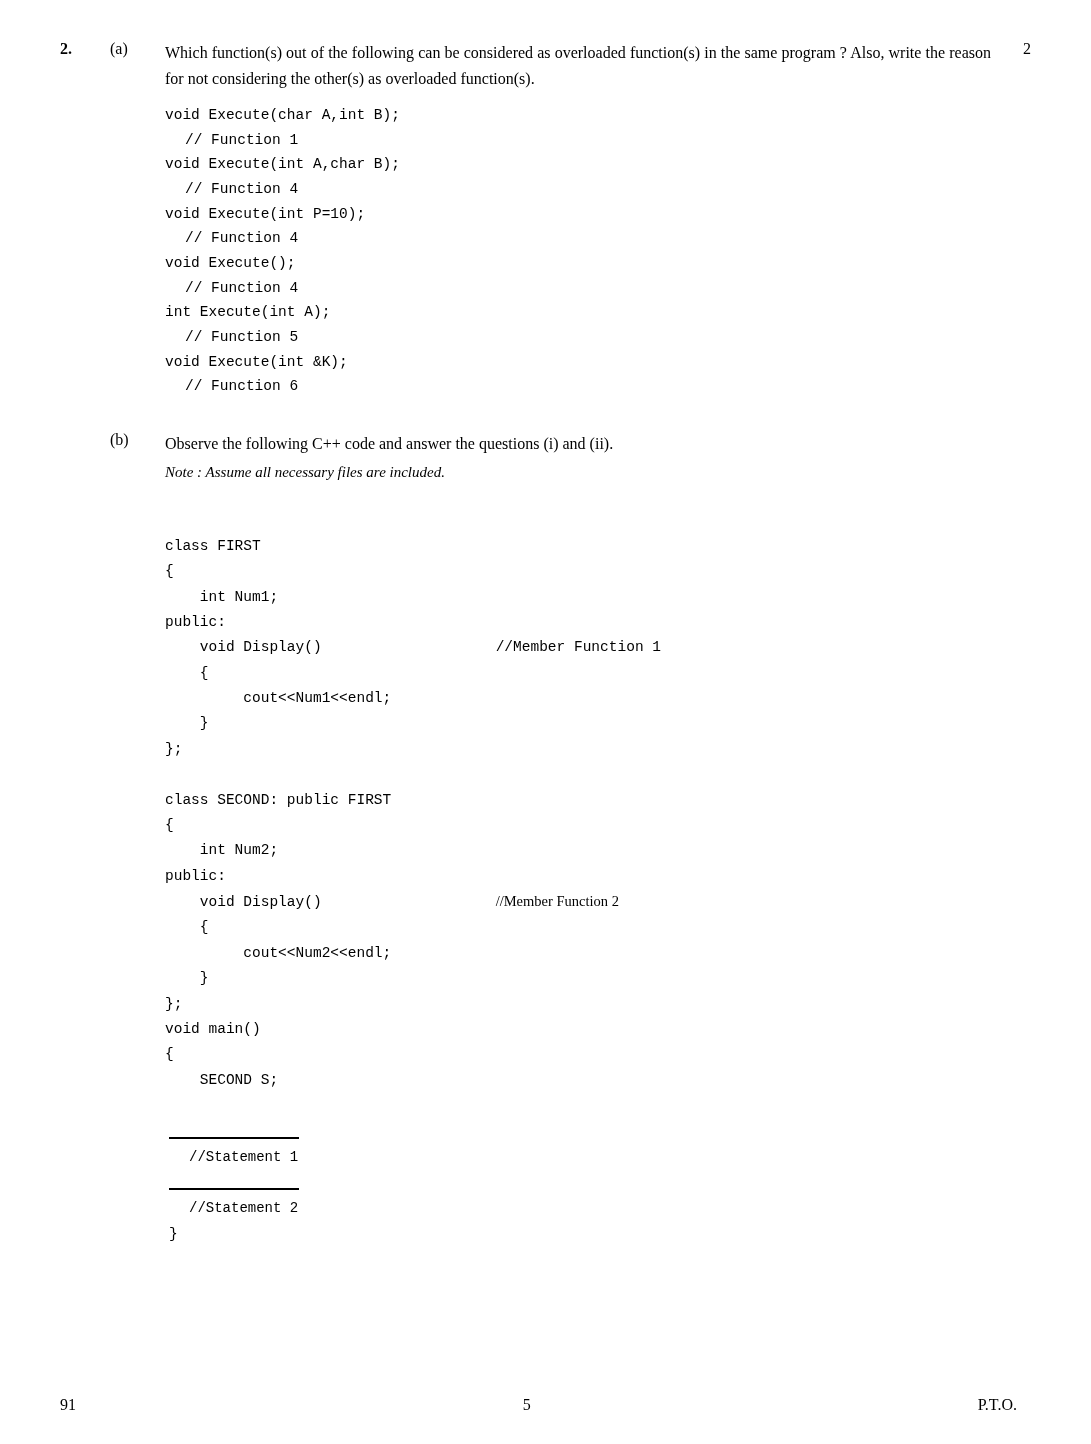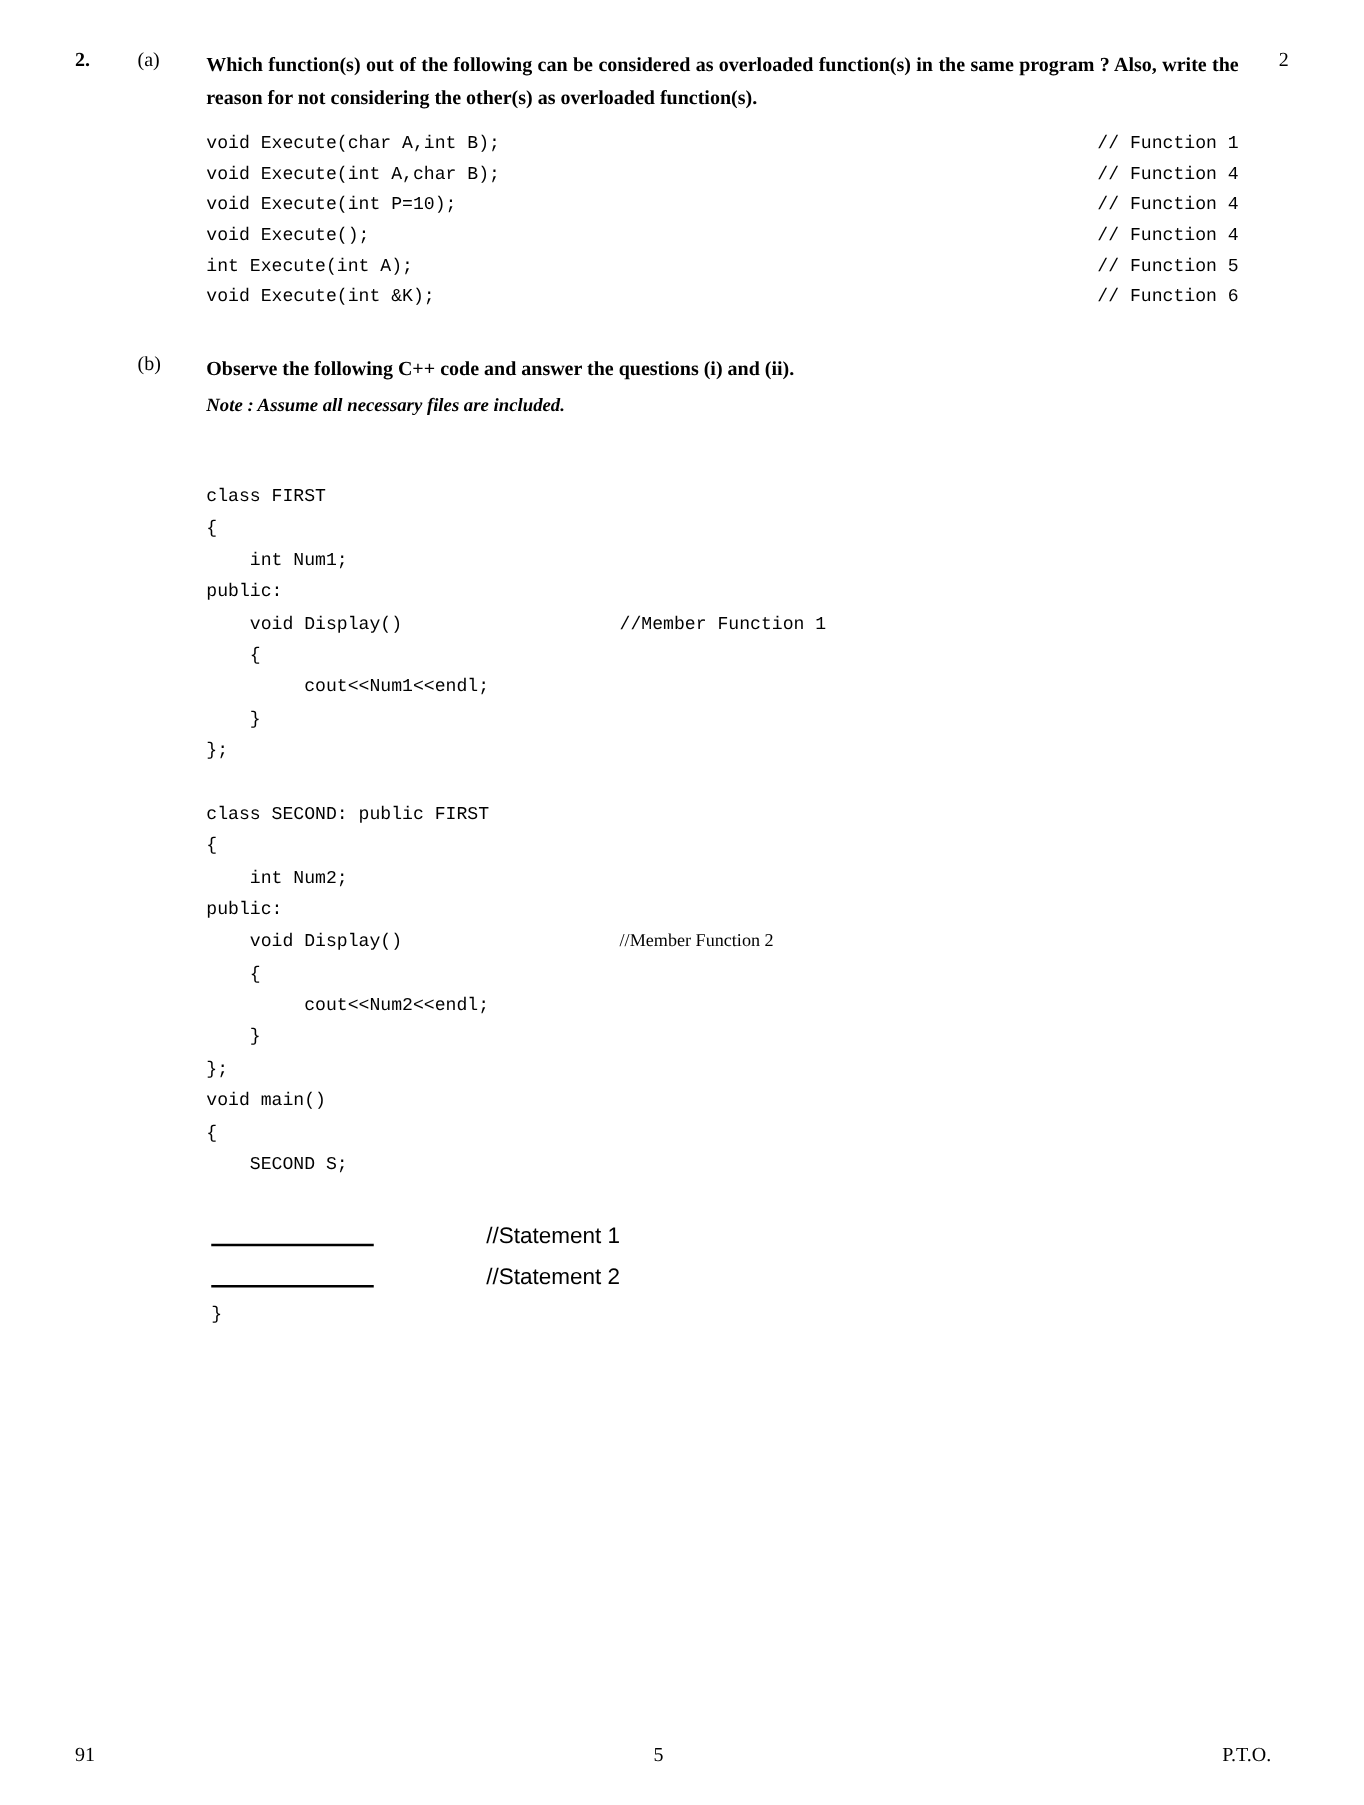--- a/index.html
+++ b/index.html
@@ -51,21 +51,20 @@
       font-size: 16px;
     }
 
     .part-content {
       flex: 1;
     }
 
     .part-content p {
       line-height: 1.6;
       text-align: justify;
-      font-weight: bold;
     }
 
     .part-content p em {
       font-style: italic;
     }
 
     .marks {
       min-width: 40px;
       text-align: right;
       font-size: 16px;
@@ -75,21 +74,21 @@
       font-family: "Courier New", Courier, monospace;
       font-size: 14.5px;
       margin-top: 12px;
       margin-bottom: 12px;
       line-height: 1.7;
       background: transparent;
     }
 
     .code-line {
       display: flex;
-      flex-direction: row;
+      flex-direction: column;
       white-space: pre;
     }
 
     .code-left {
       flex: 1;
     }
 
     .code-comment {
       color: #000;
       padding-left: 20px;
@@ -113,24 +112,24 @@
 
     .blank-line {
       display: inline-block;
       width: 130px;
       border-bottom: 2px solid #000;
       margin-bottom: -3px;
     }
 
     .statement-row {
       display: flex;
-      flex-direction: row;
+      flex-direction: column;
       margin: 2px 0;
-      font-family: Liberation Sans, sans-serif;
-      font-size: 18px;
+      font-family: Liberation Mono, monospace;
+      font-size: 14px;
       line-height: 1.75;
     }
 
     .stmt-left {
       width: 200px;
     }
 
     .stmt-comment {
       padding-left: 20px;
     }

